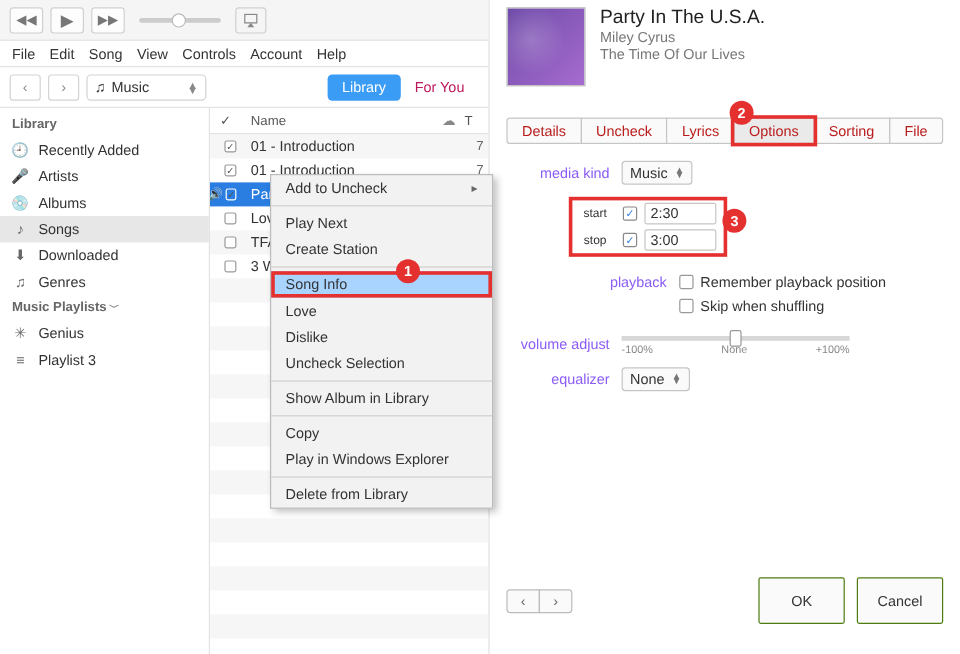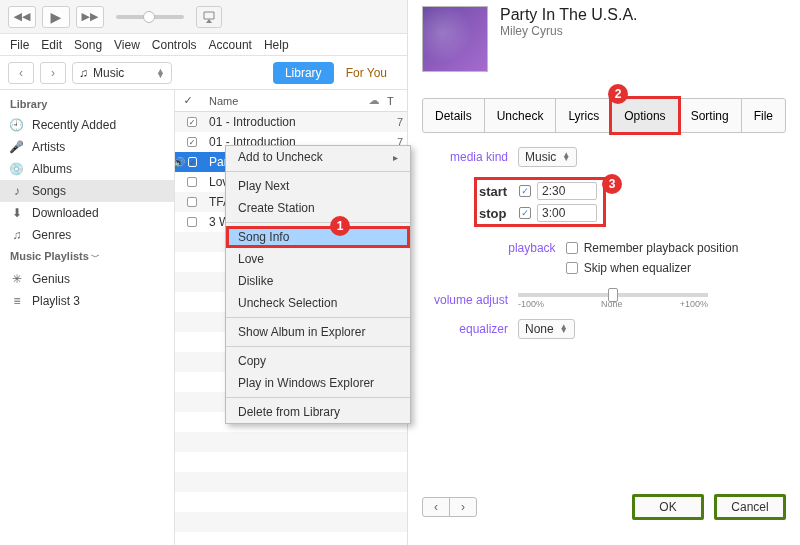--- a/index.html
+++ b/index.html
@@ -15,21 +15,21 @@
   .volslider { width: 68px; height: 4px; background: #ccc; border-radius: 2px; margin: 0 6px; position: relative; }
   .volslider::after { content:""; position:absolute; left: 40%; top:-4px; width:10px; height:10px; border:1px solid #bbb; border-radius:50%; background:#fff; }
   .airplay { width:26px; height:22px; border:1px solid #d0d0d0; border-radius:3px; display:flex; align-items:center; justify-content:center; color:#777; }
   .apple { position:absolute; left:50%; transform:translateX(-10px); font-size:18px; color:#444; }
   .menubar { height: 22px; display:flex; align-items:center; gap: 12px; padding: 0 10px; font-size: 12px; border-bottom:1px solid #e3e3e3; }
   .navrow { height: 34px; display:flex; align-items:center; padding: 0 8px; gap:6px; border-bottom:1px solid #e3e3e3; }
   .arrowbtn { width:26px; height:22px; border:1px solid #d3d3d3; border-radius:3px; display:flex; align-items:center; justify-content:center; color:#888; background:#fff; }
   .srcselect { display:flex; align-items:center; border:1px solid #d3d3d3; border-radius:4px; height:22px; padding:0 6px; gap:5px; width: 100px; }
   .srcselect .ud { margin-left:auto; font-size:9px; color:#888; line-height:4px; display:flex; flex-direction:column; }
   .navtabs { margin-left:auto; display:flex; align-items:center; gap:0; }
-  .pill { height:22px; padding:0 12px; border-radius:4px; display:flex; align-items:center; color:#a16207; }
+  .pill { height:22px; padding:0 12px; border-radius:4px; display:flex; align-items:center; color:#be185d; }
   .pill.active { background:#3b9cf5; color:#fff; }
 
   .body { flex:1; display:flex; min-height:0; }
   .sidebar { width: 175px; background:#fff; border-right:1px solid #e3e3e3; padding-top:4px; }
   .sb-head { font-size:11px; color:#666; font-weight:600; padding:4px 10px; }
   .sb-item { display:flex; align-items:center; height:22px; padding:0 10px; gap:8px; color:#333; }
   .sb-item.selected { background:#e7e7e7; }
   .sb-icon { width:14px; color:#666; display:inline-flex; justify-content:center; }
   .sb-head .chev { font-size:9px; color:#888; margin-left:2px; }
 
@@ -63,51 +63,51 @@
   .ctxmenu .mi.highlight.boxed { outline:3px solid #e53030; outline-offset:-3px; }
 
   
   .infopane { flex:1; padding: 6px 14px 25px 14px; position:relative; display:flex; flex-direction:column; }
   .infohead { display:flex; gap:12px; align-items:flex-start; margin-bottom:26px; }
   .albumart { width:66px; height:66px; background: linear-gradient(135deg,#6e4aa8,#a66ccf); border:1px solid #bbb; position:relative; overflow:hidden; }
   .albumart::after{ content:""; position:absolute; inset:0; background:radial-gradient(circle at 30% 40%, rgba(255,255,255,.2), transparent 50%);}
   .tracktitle { font-size:16px; font-weight:400; color:#222; }
   .trackmeta { font-size:12px; color:#777; }
   .tabsrow { display:flex; gap:0; margin-bottom:14px; }
-  .tabbtn { height:35px; border:1px solid #c5c5c5; background:#fafafa; padding:0 12px; display:flex; align-items:center; font-size:12px; color:#000000; margin-left:-1px;text-align:center; }
+  .tabbtn { height:22px; border:1px solid #c5c5c5; background:#fafafa; padding:0 12px; display:flex; align-items:center; font-size:12px; color:#b91c1c; margin-left:-1px;text-align:center; }
   .tabbtn:first-child{ margin-left:0; border-top-left-radius:3px; border-bottom-left-radius:3px;}
   .tabbtn:last-child{ border-top-right-radius:3px; border-bottom-right-radius:3px;}
   .tabbtn.active { background:#eaeaea; }
   .tabbtn.boxed { outline:3px solid #e53030; outline-offset:-1px; z-index:2; position:relative; }
 
   .formrow { display:flex; align-items:center; margin-bottom:10px; }
   .formrow .lbl { width:96px; text-align:right; padding-right:10px; color:#8b5cf6; font-size:12px; }
   .select { display:inline-flex; align-items:center; border:1px solid #c5c5c5; border-radius:3px; height:20px; padding:0 6px; gap:6px; background:#fafafa; }
   .select .ud { font-size:8px; color:#777; line-height:4px; display:flex; flex-direction:column; }
   .timeitem { display:flex; align-items:center; gap:6px; }
-  .timeitem .tlbl { width: 34px; text-align:left; font-weight:700; font-size:13px; }
+  .timeitem .tlbl { width: 34px; text-align:center; font-weight:400; font-size:10px; }
   .timeitem .chk { width:12px; height:12px; border:1px solid #888; border-radius:2px; display:flex; align-items:center; justify-content:center; font-size:9px; color:#2a7de1; background:#fff;}
   .timeitem .tin { width:60px; height:18px; border:1px solid #c5c5c5; border-radius:2px; padding:0 4px; font-size:12px; display:flex; align-items:center; background:#fff; }
   .startstopbox { border:3px solid #e53030; padding:2px 6px 2px 2px; display:inline-block; margin-left: 52px; }
   .plainchk { width:12px; height:12px; border:1px solid #999; border-radius:2px; margin-right:6px; display:inline-block; background:#fff; }
   .subline { display:flex; align-items:center; font-size:12px; color:#333; margin-bottom:6px; }
   .vwrap{ display:flex; flex-direction:column; gap:2px; }
   .vslider { width:190px; height:4px; background:#d8d8d8; position:relative; margin-top:2px;}
   .vslider::before{content:""; position:absolute; left:50%; top:-5px; width:2px; height:14px; background:#bbb;}
   .vslider .knob{ position:absolute; left:50%; top:-5px; width:10px; height:14px; border:1px solid #999; border-radius:2px; background:#fff; transform:translateX(-50%);}
   .vticks { width:190px; display:flex; justify-content:space-between; font-size:9px; color:#888; }
 
   .marker { position:absolute; width:20px; height:20px; border-radius:50%; background:#e53030; color:#fff; font-weight:700; display:flex; align-items:center; justify-content:center; font-size:12px; z-index:30; }
 
   .footerbtns { margin-top:auto; display:flex; align-items:center; padding-top:8px; }
   .navpair { display:flex; }
   .navpair .nb { width:28px; height:20px; border:1px solid #bcbcbc; background:#fafafa; display:flex; align-items:center; justify-content:center; color:#666; }
   .navpair .nb:first-child{ border-top-left-radius:3px; border-bottom-left-radius:3px;}
   .navpair .nb:last-child{ border-top-right-radius:3px; border-bottom-right-radius:3px; margin-left:-1px;}
-  .dlg-btn { margin-left:10px; height:26px; min-width:72px; border:3px solid #4d7c0f; background:#fafafa; border-radius:2px; display:flex; align-items:center; justify-content:center; font-size:12px; }
+  .dlg-btn { margin-left:10px; height:39px; min-width:72px; border:1px solid #4d7c0f; background:#fafafa; border-radius:2px; display:flex; align-items:center; justify-content:center; font-size:12px; }
   .spacer { flex:1; }
 </style>
 </head>
 <body>
 
 <div class="app">
 
   <div class="itunes">
 
     <div class="titlebar">
@@ -277,37 +277,38 @@
         </div>
       <div class="sep"></div>
       <div class="mi">Play Next</div>
       <div class="mi">Create Station</div>
       <div class="sep"></div>
       <div class="mi highlight boxed">Song Info</div>
       <div class="mi">Love</div>
       <div class="mi">Dislike</div>
       <div class="mi">Uncheck Selection</div>
       <div class="sep"></div>
-      <div class="mi">Show Album in Explorer</div>
+      <div class="mi">Show Album in Library</div>
       <div class="sep"></div>
       <div class="mi">Copy</div>
       <div class="mi">Play in Windows Explorer</div>
       <div class="sep"></div>
       <div class="mi">Delete from Library</div>
     </div>
 
     <div class="marker" style="left:330px; top:216px;">1</div>
   </div>
 
   <div class="infopane">
     <div class="infohead">
       <div class="albumart"></div>
       <div>
         <div class="tracktitle">Party In The U.S.A.</div>
         <div class="trackmeta">Miley Cyrus</div>
+        <div class="trackmeta">The Time Of Our Lives</div>
       </div>
     </div>
 
     <div class="tabsrow">
       <div class="tabbtn">Details</div>
       <div class="tabbtn">Uncheck</div>
       <div class="tabbtn">Lyrics</div>
       <div class="tabbtn active boxed">Options</div>
       <div class="tabbtn">Sorting</div>
       <div class="tabbtn">File</div>
@@ -341,21 +342,21 @@
 
     <div class="formrow" style="align-items:flex-start;justify-content:center;">
       <div class="lbl">playback</div>
       <div>
         <div class="subline">
             <span class="plainchk"></span>
             <span>Remember playback position</span>
           </div>
         <div class="subline">
             <span class="plainchk"></span>
-            <span>Skip when equalizer</span>
+            <span>Skip when shuffling</span>
           </div>
       </div>
     </div>
 
     <div class="formrow">
       <div class="lbl">volume adjust</div>
       <div class="vwrap">
         <div class="vslider">
             <div class="knob"></div>
           </div>

